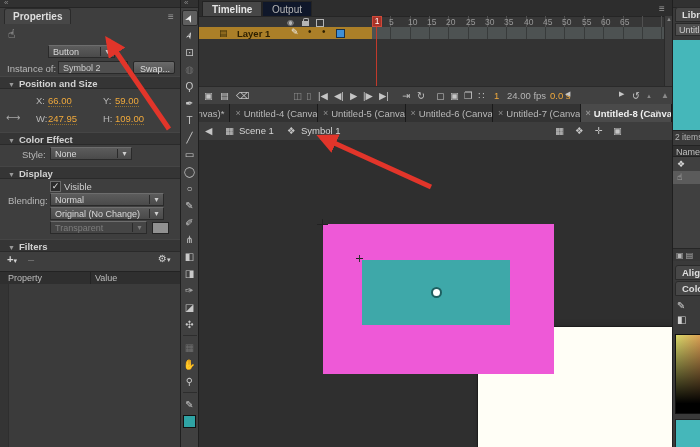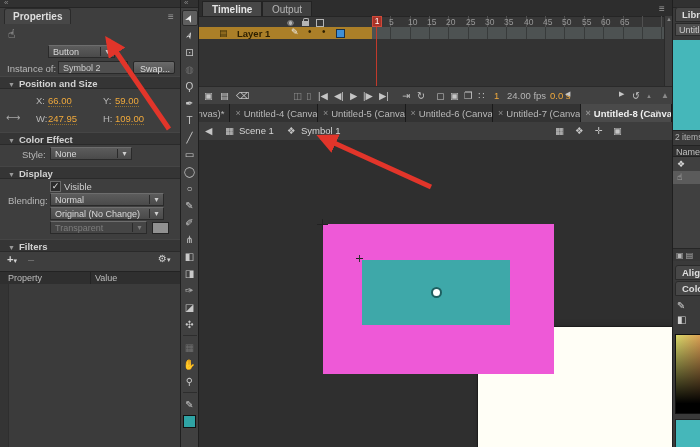--- a/index.html
+++ b/index.html
@@ -48,21 +48,21 @@
   .tools-col{display:flex;flex-direction:column;align-items:center;padding-top:2px;}
   .tool{width:16px;height:16px;display:flex;align-items:center;justify-content:center;color:#c8c8c8;font-size:10px;cursor:pointer;margin-bottom:1px;}
   .tool.active{background:#5f5f5f;border:1px solid #2a2a2a;border-radius:2px;box-sizing:border-box;color:#f0f0f0;}
   .tool.disabled{color:#6e6e6e;}
   .tool-sep{width:14px;height:1px;background:#2d2d2d;margin:2px 0 3px 0;}
   #fill-swatch-tool{width:11px;height:11px;background:#2fa3a4;border:1px solid #111;margin-top:2px;}
 
   
   #timeline{left:199px;top:0;width:473px;height:104px;background:#373737;border-bottom:1px solid #1c1c1c;box-sizing:border-box;}
   .tl-tabs{position:absolute;left:199px;top:0;width:473px;height:16px;background:#2d2d2d;border-bottom:1px solid #252525;}
-  .tl-tab{position:absolute;top:1px;height:15px;line-height:15px;padding:0 9px;font-size:10px;color:#b5b5b5;background:#404040;border:1px solid #232323;border-bottom:none;box-sizing:border-box;cursor:pointer;}
+  .tl-tab{position:absolute;top:1px;height:15px;line-height:15px;padding:0 9px;font-size:10px;color:#b5b5b5;background:#0f172a;border:1px solid #232323;border-bottom:none;box-sizing:border-box;cursor:pointer;}
   .tl-tab.active{background:#474747;color:#e6e6e6;font-weight:bold;}
   .ruler-ico{position:absolute;top:18px;color:#b5b5b5;font-size:8px;cursor:pointer;}
   .eye-ico{width:9px;height:9px;text-align:center;line-height:9px;}
   .lock-ico{width:7px;height:5px;background:#b5b5b5;top:21px;}
   .lock-ico::before{content:"";position:absolute;top:-3px;left:1px;width:4px;height:3px;border:1px solid #b5b5b5;border-bottom:none;border-radius:2px 2px 0 0;}
   .sq-ico{width:6px;height:6px;border:1px solid #b5b5b5;top:19px;}
   #ruler{position:absolute;left:372px;top:16px;width:296px;height:11px;color:#999;font-size:8.5px;
          background-image:repeating-linear-gradient(to right,transparent 0 18.3px,#505050 18.3px 19.35px);}
   #ruler span{position:absolute;top:1px;}
   #layer-row{position:absolute;left:199px;top:27px;width:173px;height:12px;background:#ab7f28;border-bottom:1px solid #262626;color:#2e2000;}

